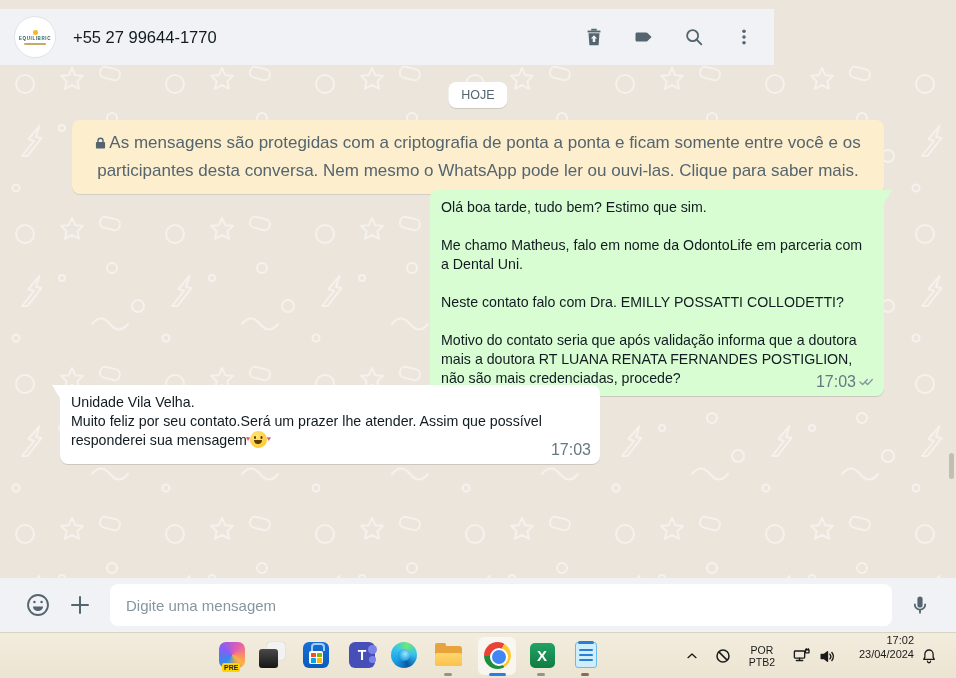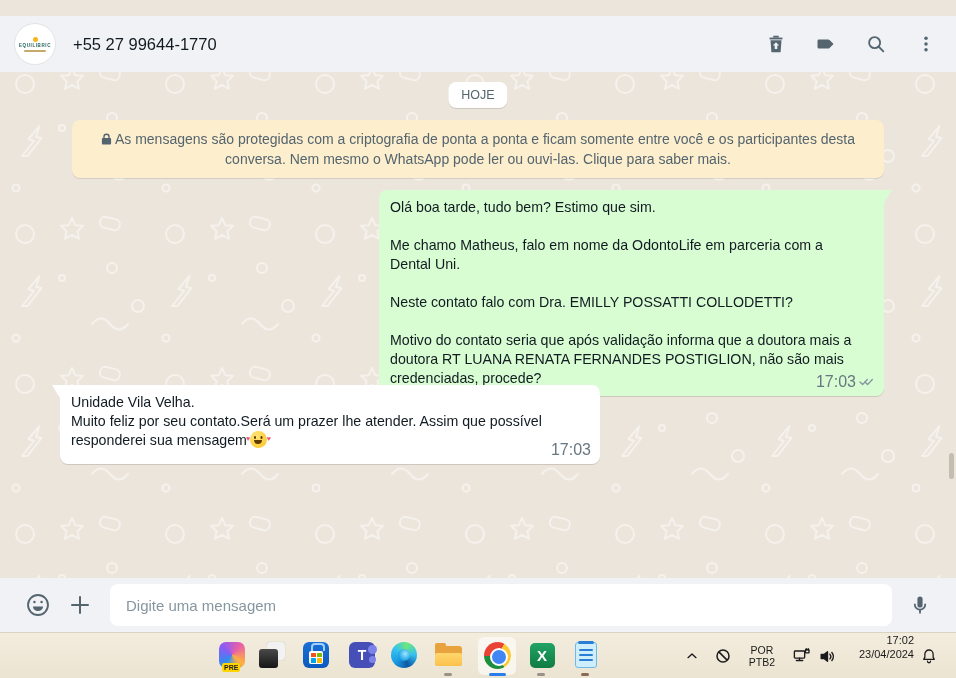--- a/index.html
+++ b/index.html
@@ -1,38 +1,38 @@
 <!DOCTYPE html>
 <html><head>
 <meta charset="utf-8">
 <style>
   html,body{margin:0;padding:0;background:#ddd;}
   *{box-sizing:border-box;font-family:"Liberation Sans",sans-serif;}
   .screen{position:relative;width:956px;height:678px;overflow:hidden;background:#ece5dc;}
 
   
-  .header{position:absolute;left:0;top:16px;width:956px;height:56px;background:#f0f2f5;display:flex;align-items:center;z-index:5;}
+  .header{position:absolute;left:0;top:9px;width:774px;height:56px;background:#f0f2f5;display:flex;align-items:center;z-index:5;}
   .avatar{position:absolute;left:15px;top:8px;width:40px;height:40px;border-radius:50%;background:#fff;box-shadow:0 0 0 1px rgba(0,0,0,.06);display:flex;flex-direction:column;align-items:center;justify-content:center;cursor:pointer;}
   .avatar .sun{width:5px;height:5px;border-radius:50%;background:#f5b61e;margin-bottom:1px;}
   .avatar .brand{font-size:4.5px;font-weight:bold;letter-spacing:.6px;color:#23615c;}
   .avatar .sub{width:22px;height:2px;background:#c9a96a;margin-top:2px;border-radius:1px;}
   .phone{position:absolute;left:73px;top:0;height:56px;display:flex;align-items:center;font-size:16.5px;color:#111b21;cursor:pointer;}
   .hicons{position:absolute;right:18px;top:0;height:56px;display:flex;align-items:center;gap:26px;}
   .hic{width:24px;height:24px;display:flex;align-items:center;justify-content:center;cursor:pointer;}
 
   
   .chat{position:absolute;left:0;top:56px;width:956px;height:522px;background:#ece5dc;overflow:hidden;}
   .doodles{position:absolute;left:0;top:0;width:100%;height:100%;}
   .datepill{position:absolute;left:50%;top:26px;transform:translateX(-50%);background:#ffffff;color:#54656f;font-size:12.5px;padding:6px 13px;border-radius:8px;box-shadow:0 1px .5px rgba(0,0,0,.13);}
-  .banner{position:absolute;left:72px;right:72px;top:64px;background:#fdeecd;border-radius:8px;padding:9px 13px;text-align:center;font-size:14px;line-height:20px;color:#54656f;box-shadow:0 1px .5px rgba(0,0,0,.1);cursor:pointer;}
+  .banner{position:absolute;left:72px;right:72px;top:64px;background:#fdeecd;border-radius:8px;padding:9px 13px;text-align:center;font-size:17px;line-height:28px;color:#54656f;box-shadow:0 1px .5px rgba(0,0,0,.1);cursor:pointer;}
   .banner svg{vertical-align:-1px;margin-right:3px;}
 
   .bubble{position:absolute;border-radius:8px;box-shadow:0 1px .5px rgba(0,0,0,.13);font-size:14.2px;line-height:19px;color:#111b21;cursor:pointer;}
   .bubble .tail{position:absolute;top:0;width:8px;height:13px;}
-  .out{right:72px;top:134px;width:505px;background:#d9fdd3;border-top-right-radius:0;padding:8px 17px 8px 11px;}
+  .out{right:72px;top:134px;width:454px;background:#d9fdd3;border-top-right-radius:0;padding:8px 17px 8px 11px;}
   .out .tail{right:-8px;}
   .in{left:60px;top:329px;width:540px;background:#ffffff;border-top-left-radius:0;padding:8px 11px 14px 11px;}
   .in .tail{left:-8px;}
   .bubble p{margin:0 0 19px 0;}
   .bubble p:last-of-type{margin:8px 0 0 0;}
   .meta{position:absolute;right:9px;bottom:5px;font-size:16px;color:#667781;display:flex;align-items:center;gap:3px;}
 
   .emoji{width:17px;height:17px;border-radius:50%;background:radial-gradient(circle at 35% 30%,#ffe478,#fdc21f);display:inline-block;vertical-align:-3px;position:relative;margin-left:3px;}
   .emoji::before{content:"";position:absolute;left:4px;top:5px;width:2.5px;height:3px;background:#5d3a00;border-radius:50%;box-shadow:6.5px 0 0 #5d3a00;}
   .emoji::after{content:"";position:absolute;left:4.5px;top:8.5px;width:8px;height:4.5px;border-radius:0 0 9px 9px;background:#5d3a00;}

